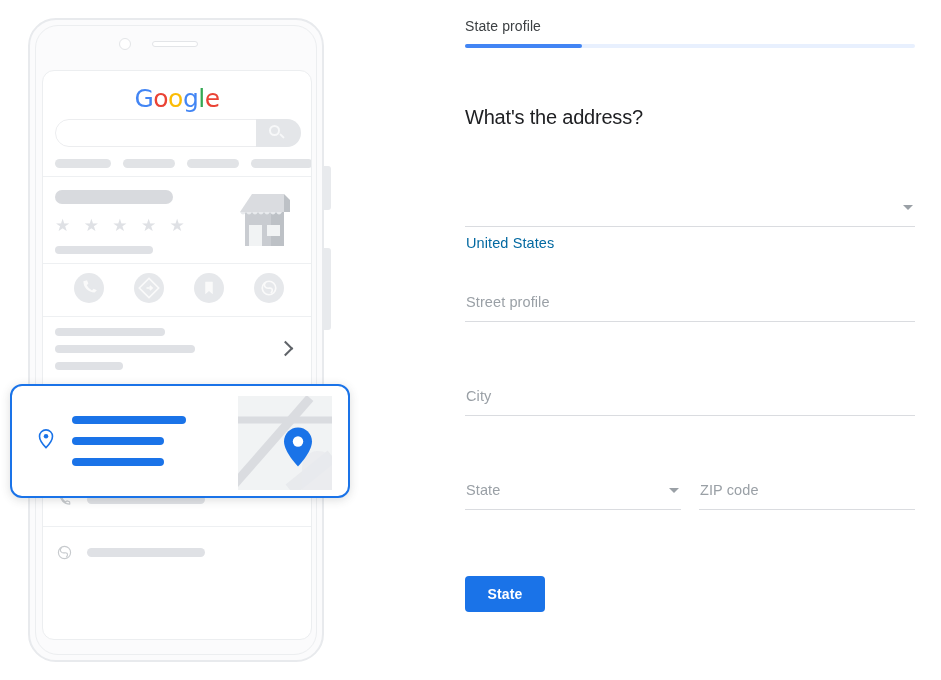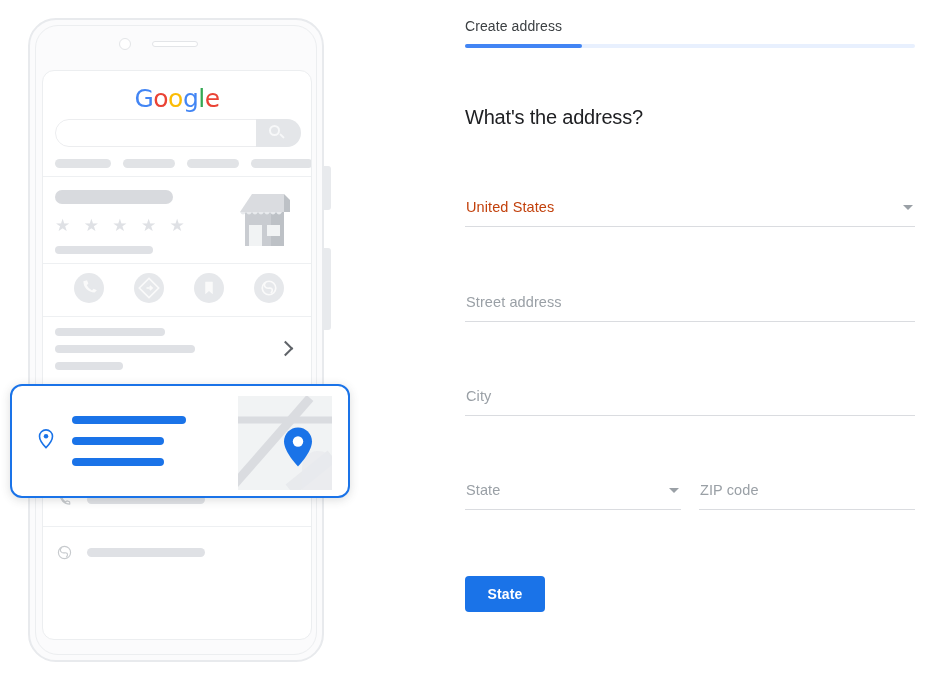--- a/index.html
+++ b/index.html
@@ -313,21 +313,21 @@
     position: absolute;
     height: 32px;
   }
   .field .ftext {
     position: absolute;
     left: 1px;
     top: 4px;
     font-size: 14.5px;
     letter-spacing: 0.1px;
   }
-  .field .ftext.value { color: #c2410c; }
+  .field .ftext.value { color: #0369a1; margin-top: 36px; }
   .field .ftext.placeholder { color: #9aa0a6; }
   .field .underline {
     position: absolute;
     left: 0;
     right: 0;
     bottom: 0;
     height: 1px;
     background: #dadce0;
   }
   .caret {
@@ -485,36 +485,36 @@
           <path d="M60 31.5c-7.7 0-14 6.3-14 14 0 10.5 14 25 14 25s14-14.5 14-25c0-7.7-6.3-14-14-14z" fill="#1a73e8"></path>
           <circle cx="60" cy="45.5" r="5.2" fill="#ffffff"></circle>
         </svg>
       </div>
     </div>
 
   </div>
 
   <div class="form-pane">
 
-    <div class="step-label">Create address</div>
+    <div class="step-label">State profile</div>
 
     <div class="progress-track">
       <div class="progress-fill" id="progress-fill" style="width: 26%;"></div>
     </div>
 
     <h1 class="form-title">What's the address?</h1>
 
     <div class="field" style="left:0;top:195px;width:450px;">
       <span class="ftext value">United States</span>
       <span class="caret"></span>
       <span class="underline"></span>
     </div>
 
     <div class="field" style="left:0;top:290px;width:450px;">
-      <span class="ftext placeholder">Street address</span>
+      <span class="ftext placeholder">Street profile</span>
       <span class="underline"></span>
     </div>
 
     <div class="field" style="left:0;top:384px;width:450px;text-align:center;">
       <span class="ftext placeholder">City</span>
       <span class="underline"></span>
     </div>
 
     <div class="field" style="left:0;top:478px;width:216px;">
       <span class="ftext placeholder">State</span>

